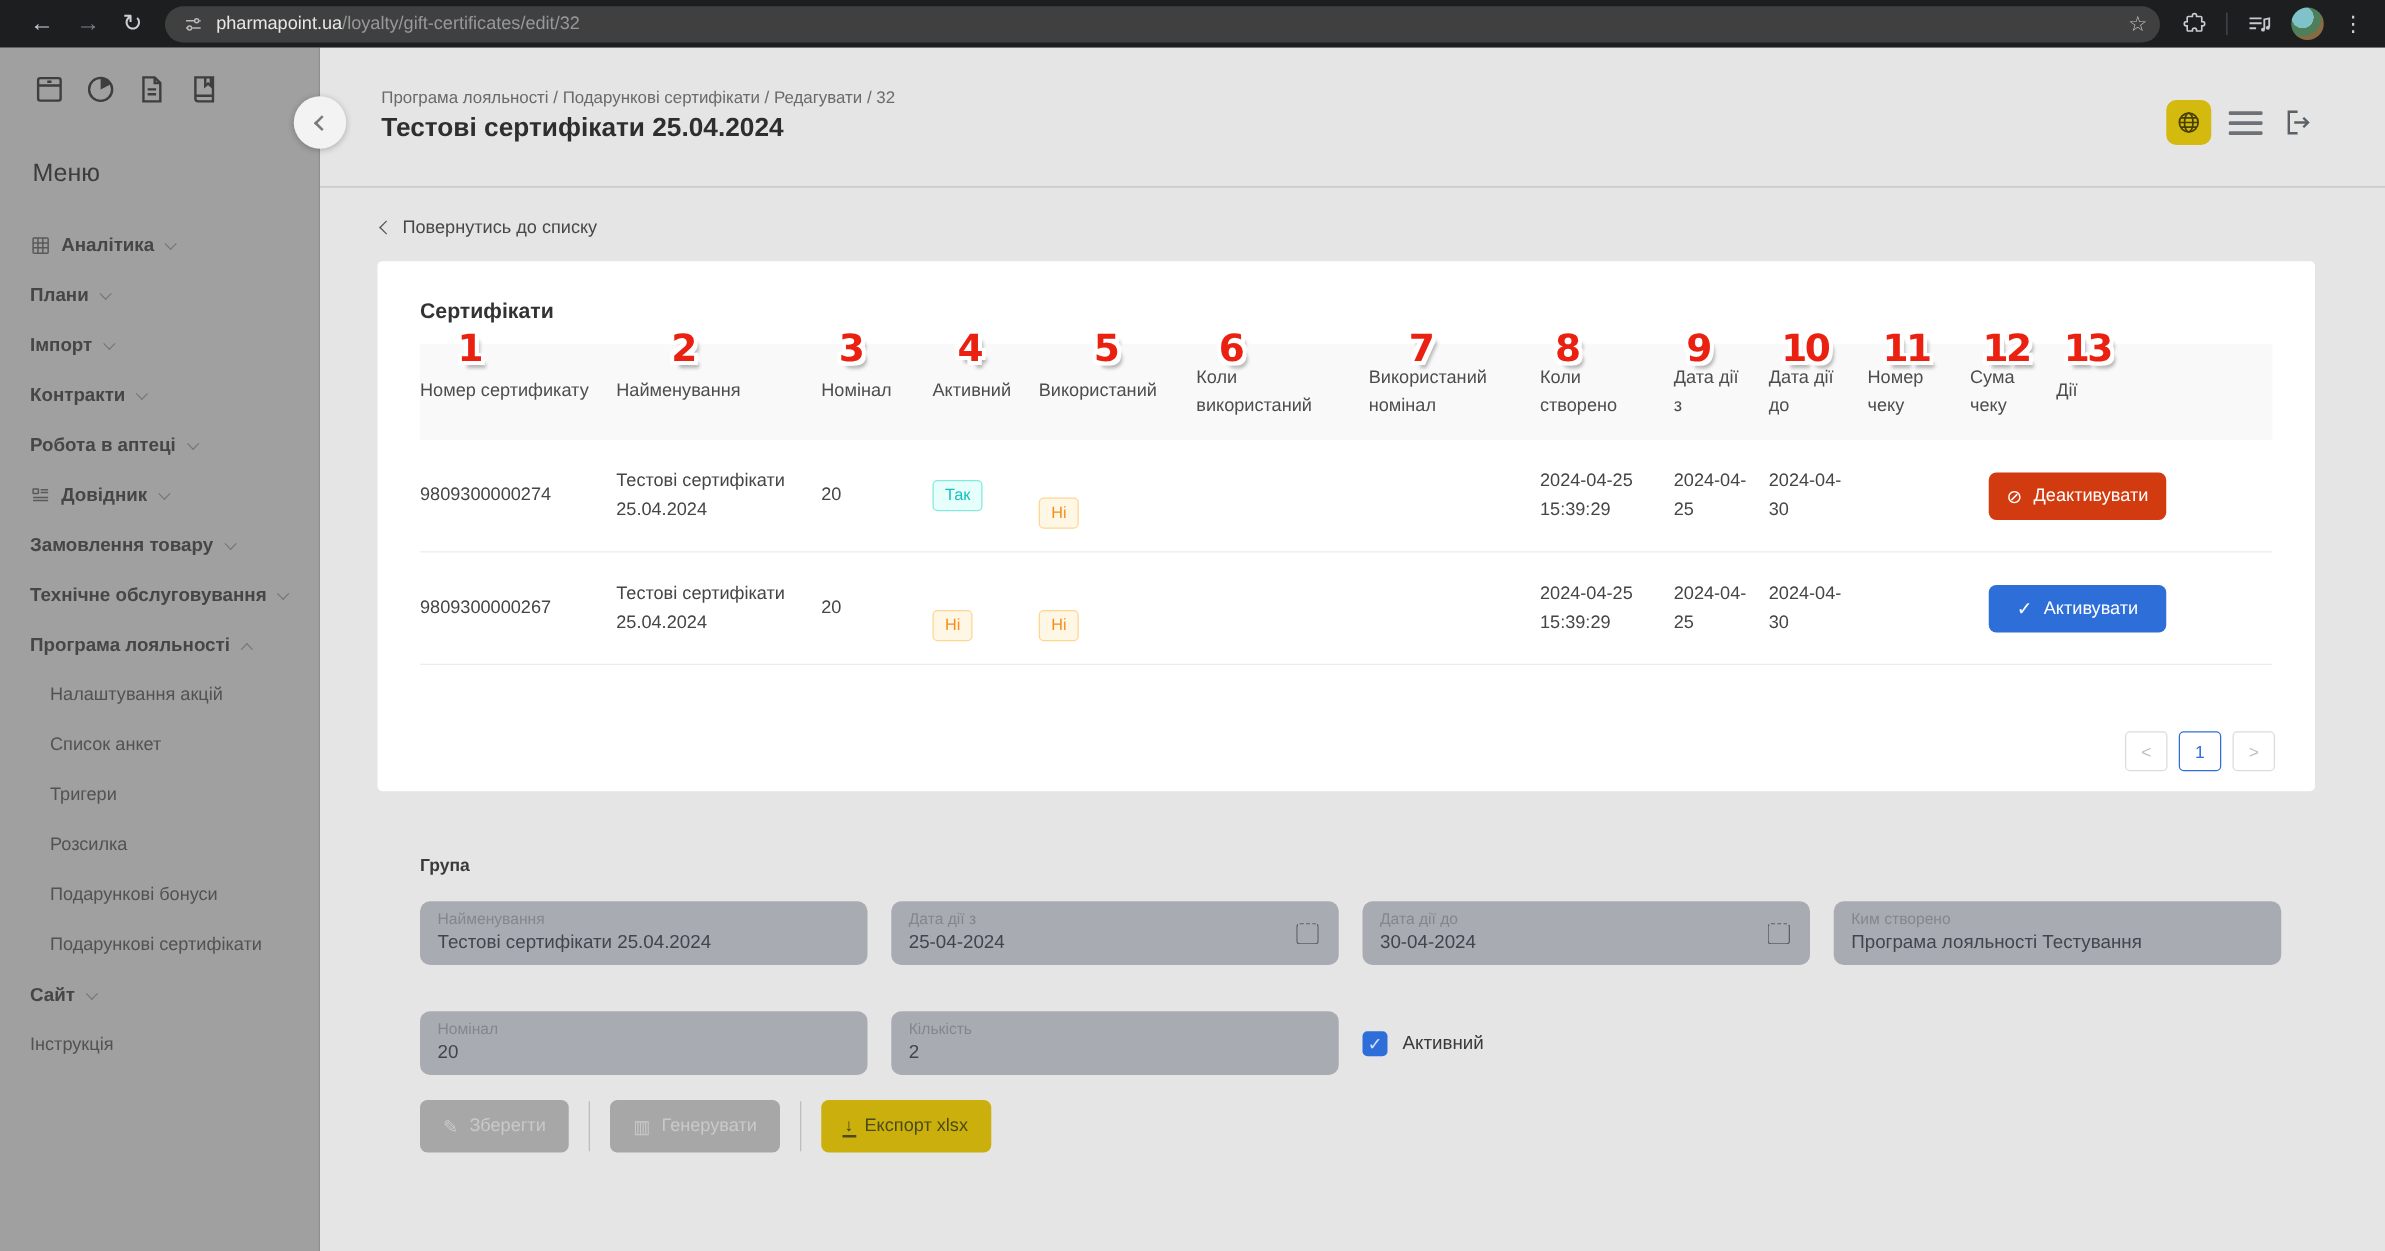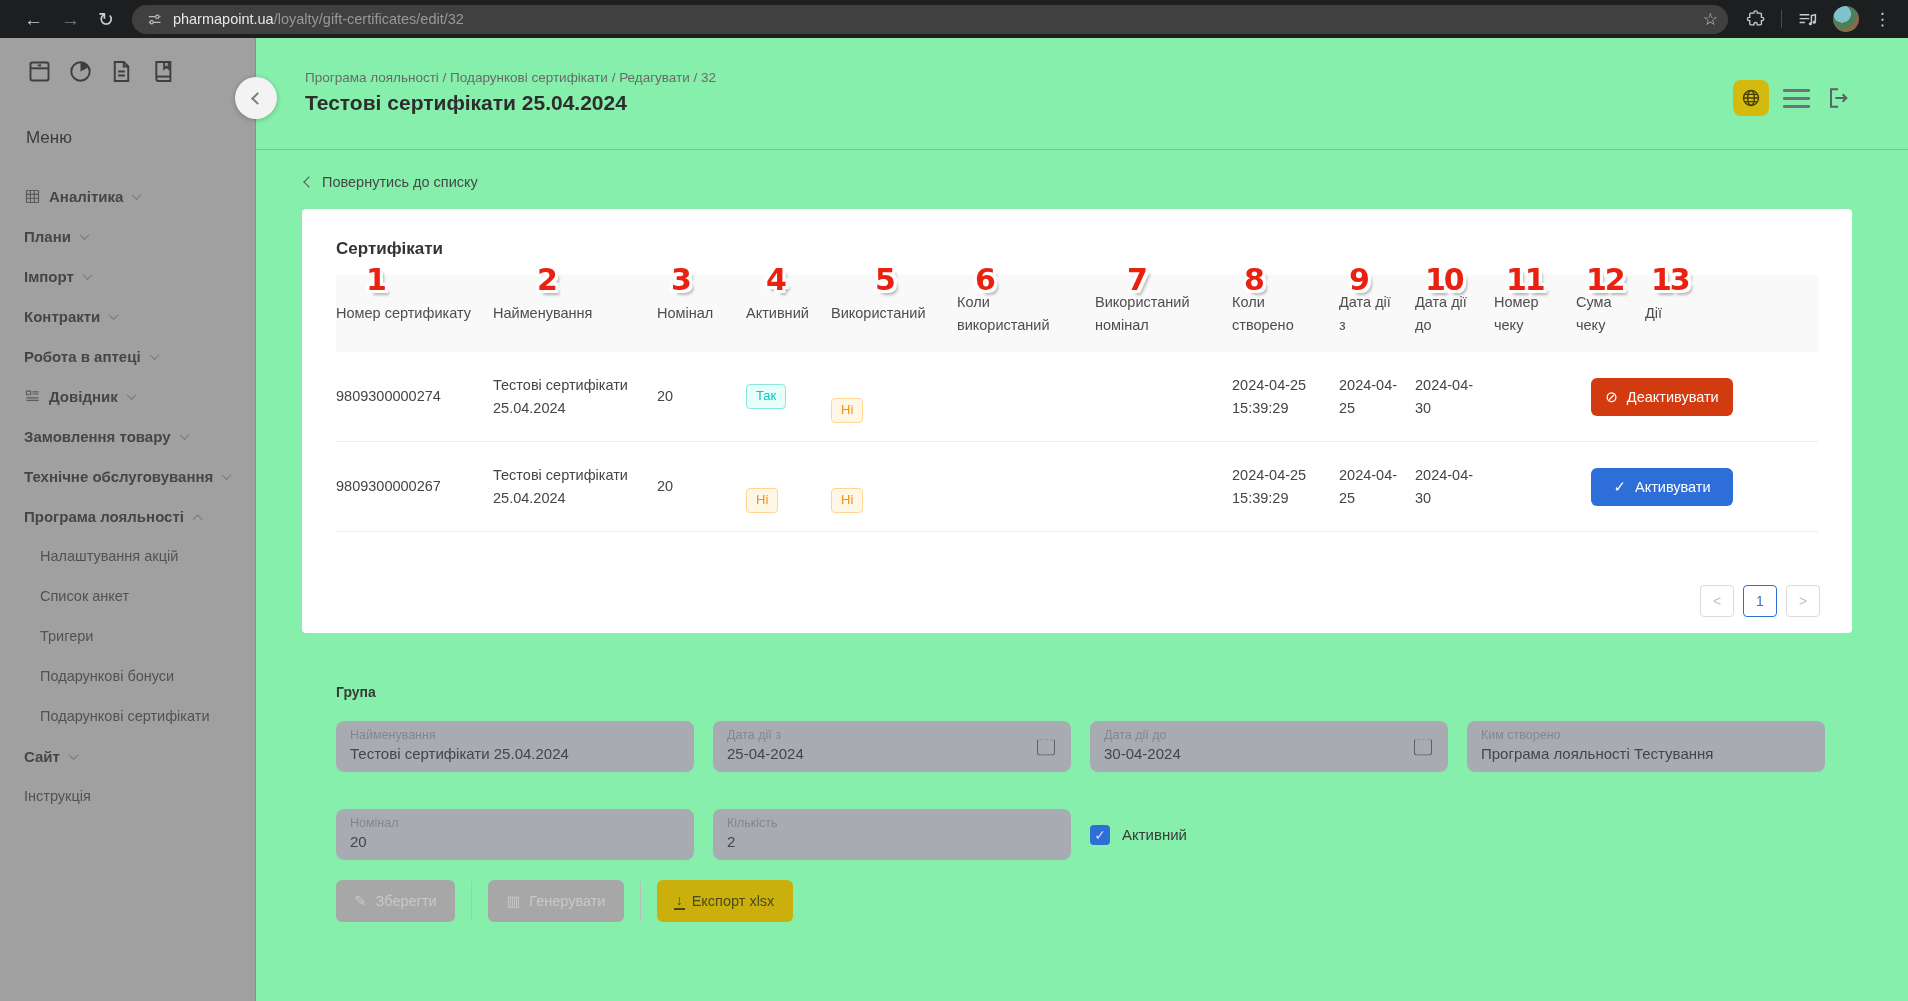--- a/index.html
+++ b/index.html
@@ -21,33 +21,33 @@
   .avatar { width:26px; height:26px; border-radius:50%;
             background:radial-gradient(circle at 35% 30%, #7fc2c9 0 35%, #4e7f5a 36% 60%, #8a6a43 61% 100%); cursor:pointer; }
   .dots { color:#cdd0d3; font-size:17px; letter-spacing:0; cursor:pointer; }
 
   
   .app { position:absolute; top:38px; left:0; width:1908px; height:963px; }
   .sidebar { position:absolute; left:0; top:0; width:256px; height:963px; background:#a0a0a1;
              border-right:1px solid #8f8f90; }
   .side-icons { position:absolute; top:20px; left:26px; display:flex; gap:14px; }
   .side-icons .sic { width:27px; height:27px; cursor:pointer; }
-  .menu-title { position:absolute; top:90px; left:26px; font-size:17px; color:#3c3c3c; }
+  .menu-title { position:absolute; top:90px; left:26px; font-size:20px; color:#3c3c3c; }
   .menu { position:absolute; top:138px; left:0; right:0; }
   .menu-item { height:40px; display:flex; align-items:center; padding-left:24px; cursor:pointer; }
   .menu-item.sub { padding-left:40px; }
   .mi-icon { width:17px; height:17px; margin-right:8px; flex:0 0 auto; }
   .mi-label { font-size:15px; font-weight:bold; color:#464646; }
   .menu-item.sub .mi-label, .menu-item.plain .mi-label { font-weight:normal; color:#525252; font-size:14.5px; }
   .chev { width:7px; height:7px; border-right:1.7px solid #767676; border-bottom:1.7px solid #767676;
           display:inline-block; margin-left:10px; transform:rotate(45deg) translate(-1px,-1px); }
   .chev.up { transform:rotate(225deg) translate(-2px,-2px); }
 
   
-  .main { position:absolute; left:256px; top:0; width:1652px; height:963px; background:#86efac; }
+  .main { position:absolute; left:256px; top:0; width:1652px; height:963px; background:#e5e5e5; }
   .collapse-btn { position:absolute; left:-21px; top:39px; width:42px; height:42px; border-radius:50%;
                   background:#f3f3f3; box-shadow:0 1px 5px rgba(0,0,0,.25); display:flex; align-items:center;
                   justify-content:center; color:#7a7a7a; font-size:16px; cursor:pointer; z-index:5; }
   .page-head { position:absolute; top:0; left:0; right:0; height:112px; border-bottom:1px solid rgba(0,0,0,.16); }
   .crumbs { position:absolute; top:32px; left:49px; font-size:13.5px; color:#6a6a6a; cursor:pointer; }
   .page-title { position:absolute; top:53px; left:49px; font-size:21px; font-weight:bold; color:#2e2e2e; }
   .head-actions { position:absolute; top:42px; right:58px; display:flex; align-items:center; gap:14px; }
   .globe-btn { width:36px; height:36px; border-radius:8px; background:#d4b90e; display:flex;
                align-items:center; justify-content:center; cursor:pointer; }
   .burger { display:flex; flex-direction:column; gap:5px; cursor:pointer; padding:4px 0; }
@@ -221,20 +221,23 @@
         <div class="menu-item sub">
           <span class="mi-label">Налаштування акцій</span>
         </div>
         <div class="menu-item sub">
           <span class="mi-label">Список анкет</span>
         </div>
         <div class="menu-item sub">
           <span class="mi-label">Тригери</span>
         </div>
         <div class="menu-item sub">
+          <span class="mi-label">Розсилка</span>
+        </div>
+        <div class="menu-item sub">
           <span class="mi-label">Подарункові бонуси</span>
         </div>
         <div class="menu-item sub">
           <span class="mi-label">Подарункові сертифікати</span>
         </div>
         <div class="menu-item">
           <span class="mi-label">Сайт</span>
           <span class="chev"></span>
         </div>
         <div class="menu-item plain">

